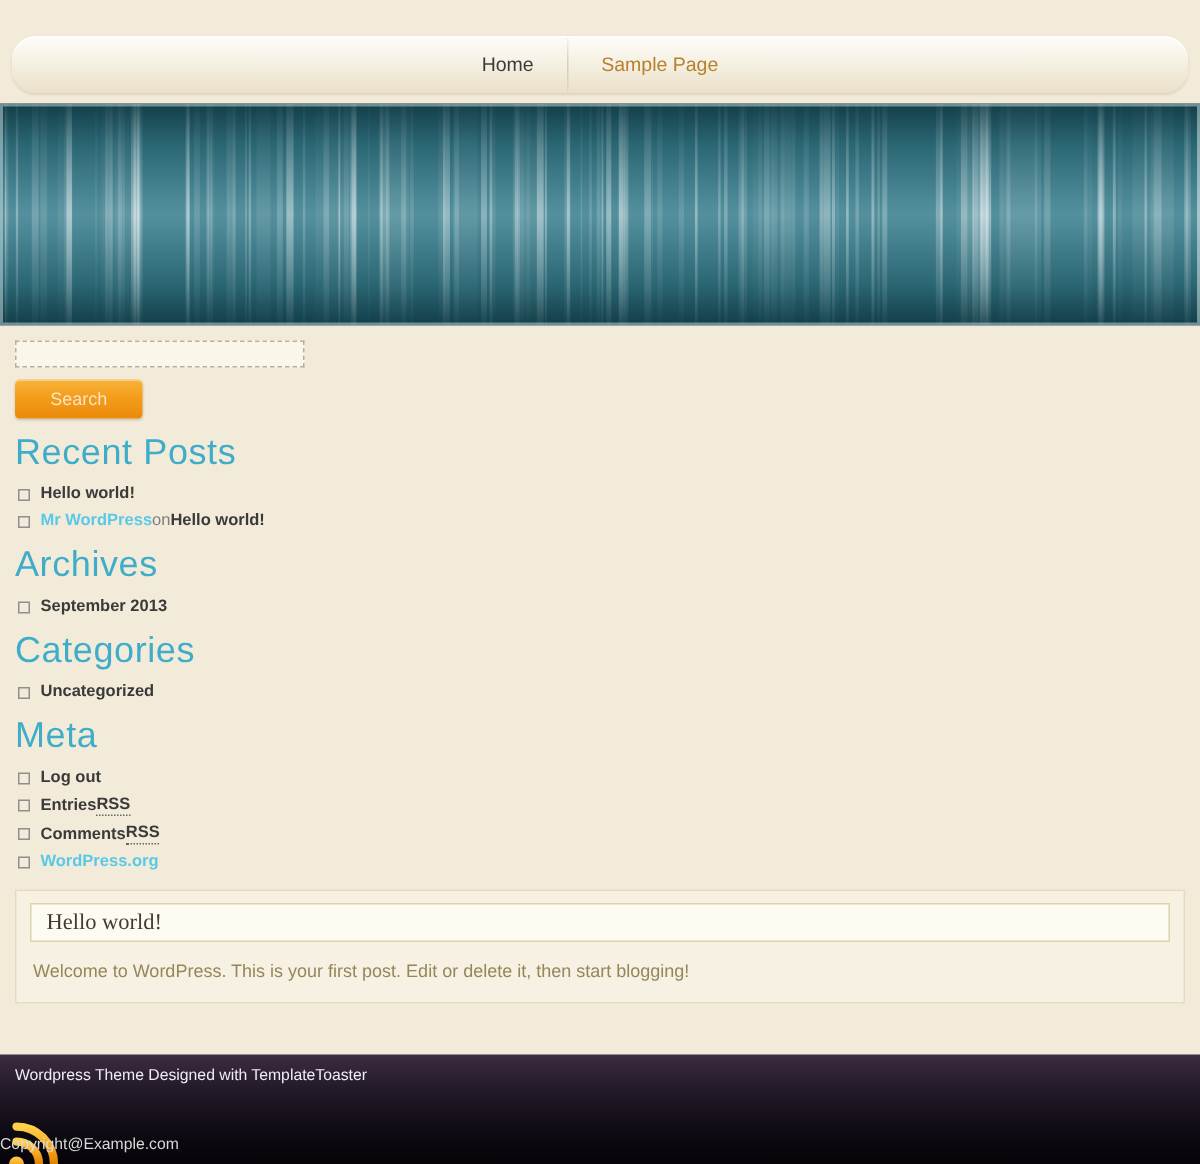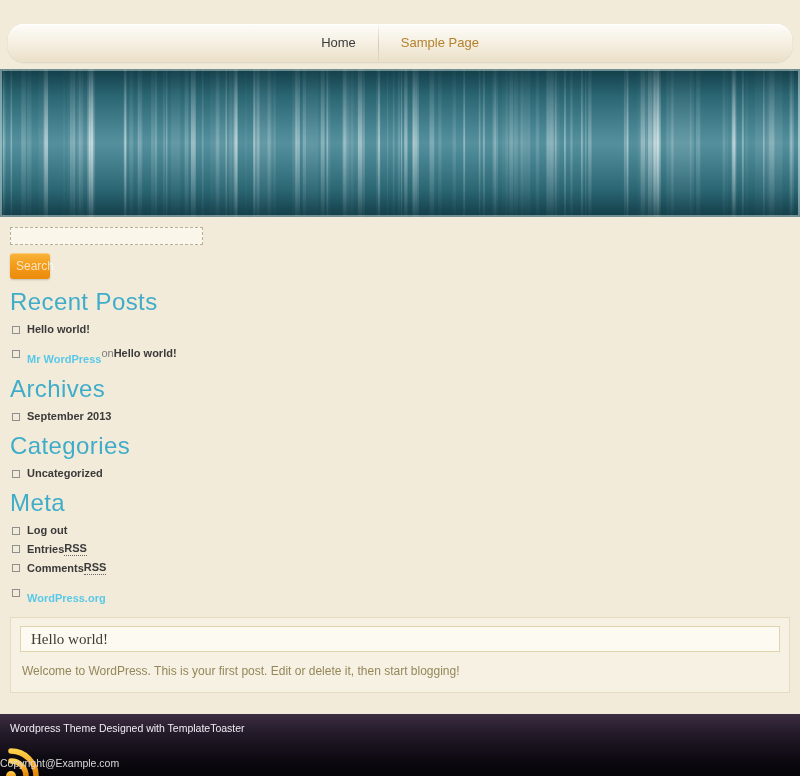--- a/index.html
+++ b/index.html
@@ -28,53 +28,53 @@
   }
   .banner svg{position:absolute;left:0;top:0;width:100%;height:100%;display:block;}
   
   .sidebar{padding:10px 10px 0;}
   .search-input{
     display:block;width:183px;height:16px;padding:0 4px;
     border:1px dashed #b6b09c;background:#faf6ea;outline:none;
     font-size:11px;color:#555;
   }
   .search-btn{
-    margin-top:8px;width:40px;height:26px;border:none;border-radius:3px;
+    margin-top:8px;width:85px;height:26px;border:none;border-radius:3px;
     background:linear-gradient(180deg,#f9b43c 0%,#f39d1b 45%,#ec8a0a 100%);
     box-shadow:0 1px 2px rgba(0,0,0,0.18), inset 0 1px 0 rgba(255,255,255,0.35);
     color:rgba(255,255,255,0.72);font-size:12px;cursor:pointer;
     font-family:"Liberation Sans", sans-serif;
   }
   .widget-title{
     margin:13px 0 11px;font-size:24px;font-weight:400;line-height:20px;
     color:#3fadc9;letter-spacing:0.4px;
   }
   .widget-list{list-style:none;margin:0;padding:0 0 0 2px;}
   .widget-item{display:flex;align-items:center;margin:0 0 5px;line-height:13px;font-size:11px;font-weight:700;cursor:pointer;}
   .bullet{
     width:6px;height:6px;border:1px solid #8f8f8f;background:transparent;
     margin-right:7px;flex:0 0 auto;
   }
-  .p-link{color:#5ac8e8;margin-top:12px;}
+  .p-link{color:#5ac8e8;}
   .p-dark{color:#3a3a3a;}
   .p-muted{color:#7d7d7d;font-weight:400;}
   .p-abbr{color:#3a3a3a;border-bottom:1px dotted #666;}
   
   .post-box{
     margin:12px 10px 0;border:1px solid #e5dcbf;background:#f6f1e2;
     padding:8px 9px 0;
   }
   .post-title-box{
     border:1px solid #ded3ab;background:#fcfaf1;padding:4px 10px;
     font-family:"Liberation Serif", serif;font-size:15px;color:#403c34;line-height:16px;
   }
   .post-excerpt{margin:0;padding:12px 2px 14px;font-size:12px;color:#95875b;}
   
   .footer{
-    position:absolute;left:0;right:0;bottom:0;height:62px;
+    position:absolute;left:0;right:0;bottom:0;height:73px;
     background:linear-gradient(180deg,#3c2d41 0%,#241b2a 30%,#0c0910 75%,#060409 100%);
   }
   .designer-note{padding:8px 0 0 10px;font-size:10.5px;color:#efedf3;}
   .copyright{position:absolute;bottom:7px;left:0;width:100%;font-size:10.5px;color:#d9d9d9;}
   .rss{position:absolute;left:2px;bottom:-6px;width:46px;height:46px;}
 </style>
 </head>
 <body>
 
 <div class="nav-wrap">

